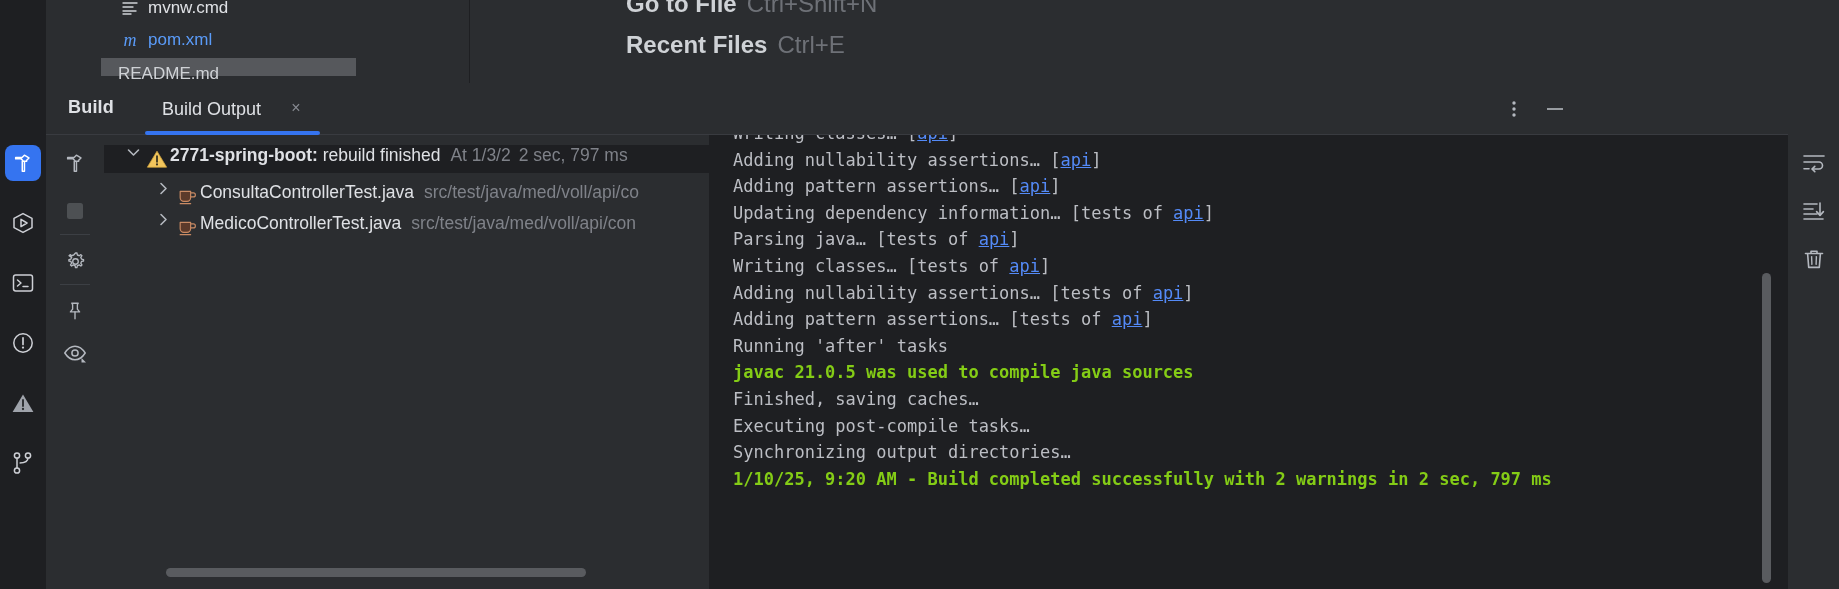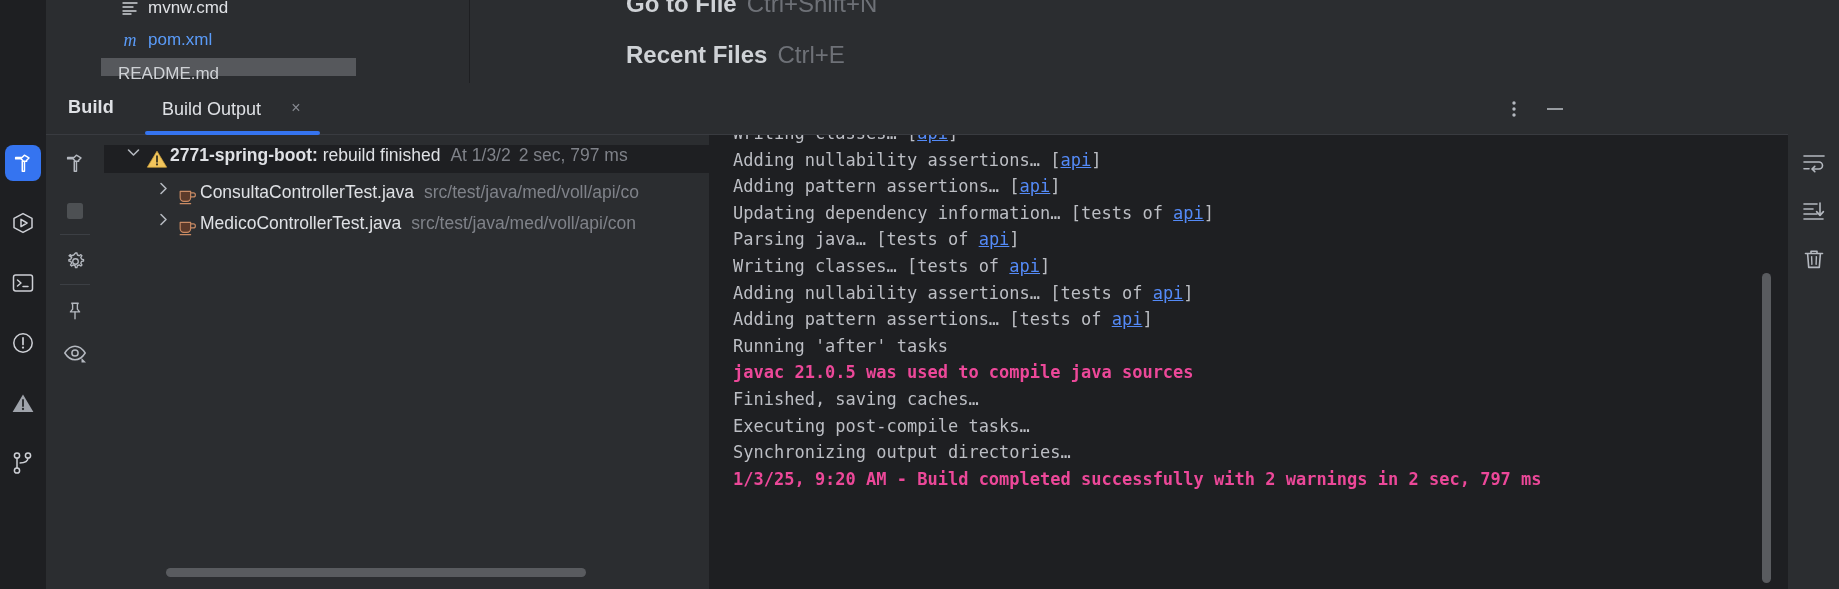--- a/index.html
+++ b/index.html
@@ -43,21 +43,21 @@
   .mfile { font-style: italic; color: #5a9bf8; font-size: 18px; font-family: "Liberation Serif", serif; }
   .proj-divider {
     position: absolute; left: 469px; top: 0; width: 1px; height: 83px; background: #1e1f22;
   }
   .editor-peek {
     position: absolute; left: 470px; top: 0; width: 1369px; height: 83px; background: #2b2d30;
   }
   .peek-line { position: absolute; white-space: nowrap; color: #9da0a8; }
   .peek-line .cmd { color: #cfd2d6; font-weight: bold; }
   .peek-line.p1 { left: 156px; top: -10px; font-size: 24px; }
-  .peek-line.p2 { left: 156px; top: 41px; font-size: 24px; }
+  .peek-line.p2 { left: 156px; top: 31px; font-size: 24px; }
   .peek-line .shortcut { color: #6e7177; font-weight: normal; margin-left: 10px; }
 
   
   .build-window {
     position: absolute; left: 0; top: 83px; width: 1514px; height: 506px;
     background: #2b2d30;
   }
   .bw-header {
     position: absolute; left: 0; top: 0; width: 1839px; height: 52px;
     background: #2b2d30; border-bottom: 1px solid #393b40;
@@ -146,21 +146,21 @@
   
   .console-pane {
     position: absolute; left: 698px; top: 52px; width: 1069px; height: 454px;
     background: #1e1f22; overflow: hidden; margin-left: 11px;
   }
   .cline {
     position: absolute; left: 24px; white-space: pre; font-size: 17px;
     font-family: "DejaVu Sans Mono", "Liberation Mono", monospace;
     color: #bcbec4; letter-spacing: 0px;
   }
-  .cline.bold { font-weight: bold; color: #ec4899; }
+  .cline.bold { font-weight: bold; color: #84cc16; }
   .cline .lnk { color: #548af7; text-decoration: underline; }
 
   .vscroll-thumb {
     position: absolute; right: 7px; top: 138px; width: 9px; height: 310px;
     background: #595b5f; border-radius: 5px;
   }
 
   
   .console-rail {
     position: absolute; left: 1788px; top: 52px; width: 51px; height: 454px;
@@ -404,21 +404,21 @@
           <div class="cline" style="top: 67.8px;">Updating dependency information… [tests of <span class="lnk">api</span>]</div>
           <div class="cline" style="top: 94.4px;">Parsing java… [tests of <span class="lnk">api</span>]</div>
           <div class="cline" style="top: 121px;">Writing classes… [tests of <span class="lnk">api</span>]</div>
           <div class="cline" style="top: 147.6px;">Adding nullability assertions… [tests of <span class="lnk">api</span>]</div>
           <div class="cline" style="top: 174.2px;">Adding pattern assertions… [tests of <span class="lnk">api</span>]</div>
           <div class="cline" style="top: 200.8px;">Running 'after' tasks</div>
           <div class="cline bold" style="top: 227.4px;">javac 21.0.5 was used to compile java sources</div>
           <div class="cline" style="top: 254px;">Finished, saving caches…</div>
           <div class="cline" style="top: 280.6px;">Executing post-compile tasks…</div>
           <div class="cline" style="top: 307.2px;">Synchronizing output directories…</div>
-          <div class="cline bold" style="top: 333.8px;">1/3/25, 9:20 AM - Build completed successfully with 2 warnings in 2 sec, 797 ms</div>
+          <div class="cline bold" style="top: 333.8px;">1/10/25, 9:20 AM - Build completed successfully with 2 warnings in 2 sec, 797 ms</div>
         </div>
       <div class="vscroll-thumb"></div>
     </div>
 
     <div class="console-rail">
       <div class="cr-btn" style="top:10px">
         <svg width="26" height="22" viewBox="0 0 26 22">
           <line x1="3" y1="4" x2="23" y2="4" stroke="currentColor" stroke-width="1.6" stroke-linecap="round"></line>
           <path d="M3 10 L18 10 A3.4 3.4 0 0 1 18 17 L11.5 17" fill="none" stroke="currentColor" stroke-width="1.6" stroke-linecap="round"></path>
           <path d="M13.8 14.4 L11 17 L13.8 19.6" fill="none" stroke="currentColor" stroke-width="1.6" stroke-linecap="round" stroke-linejoin="round"></path>

